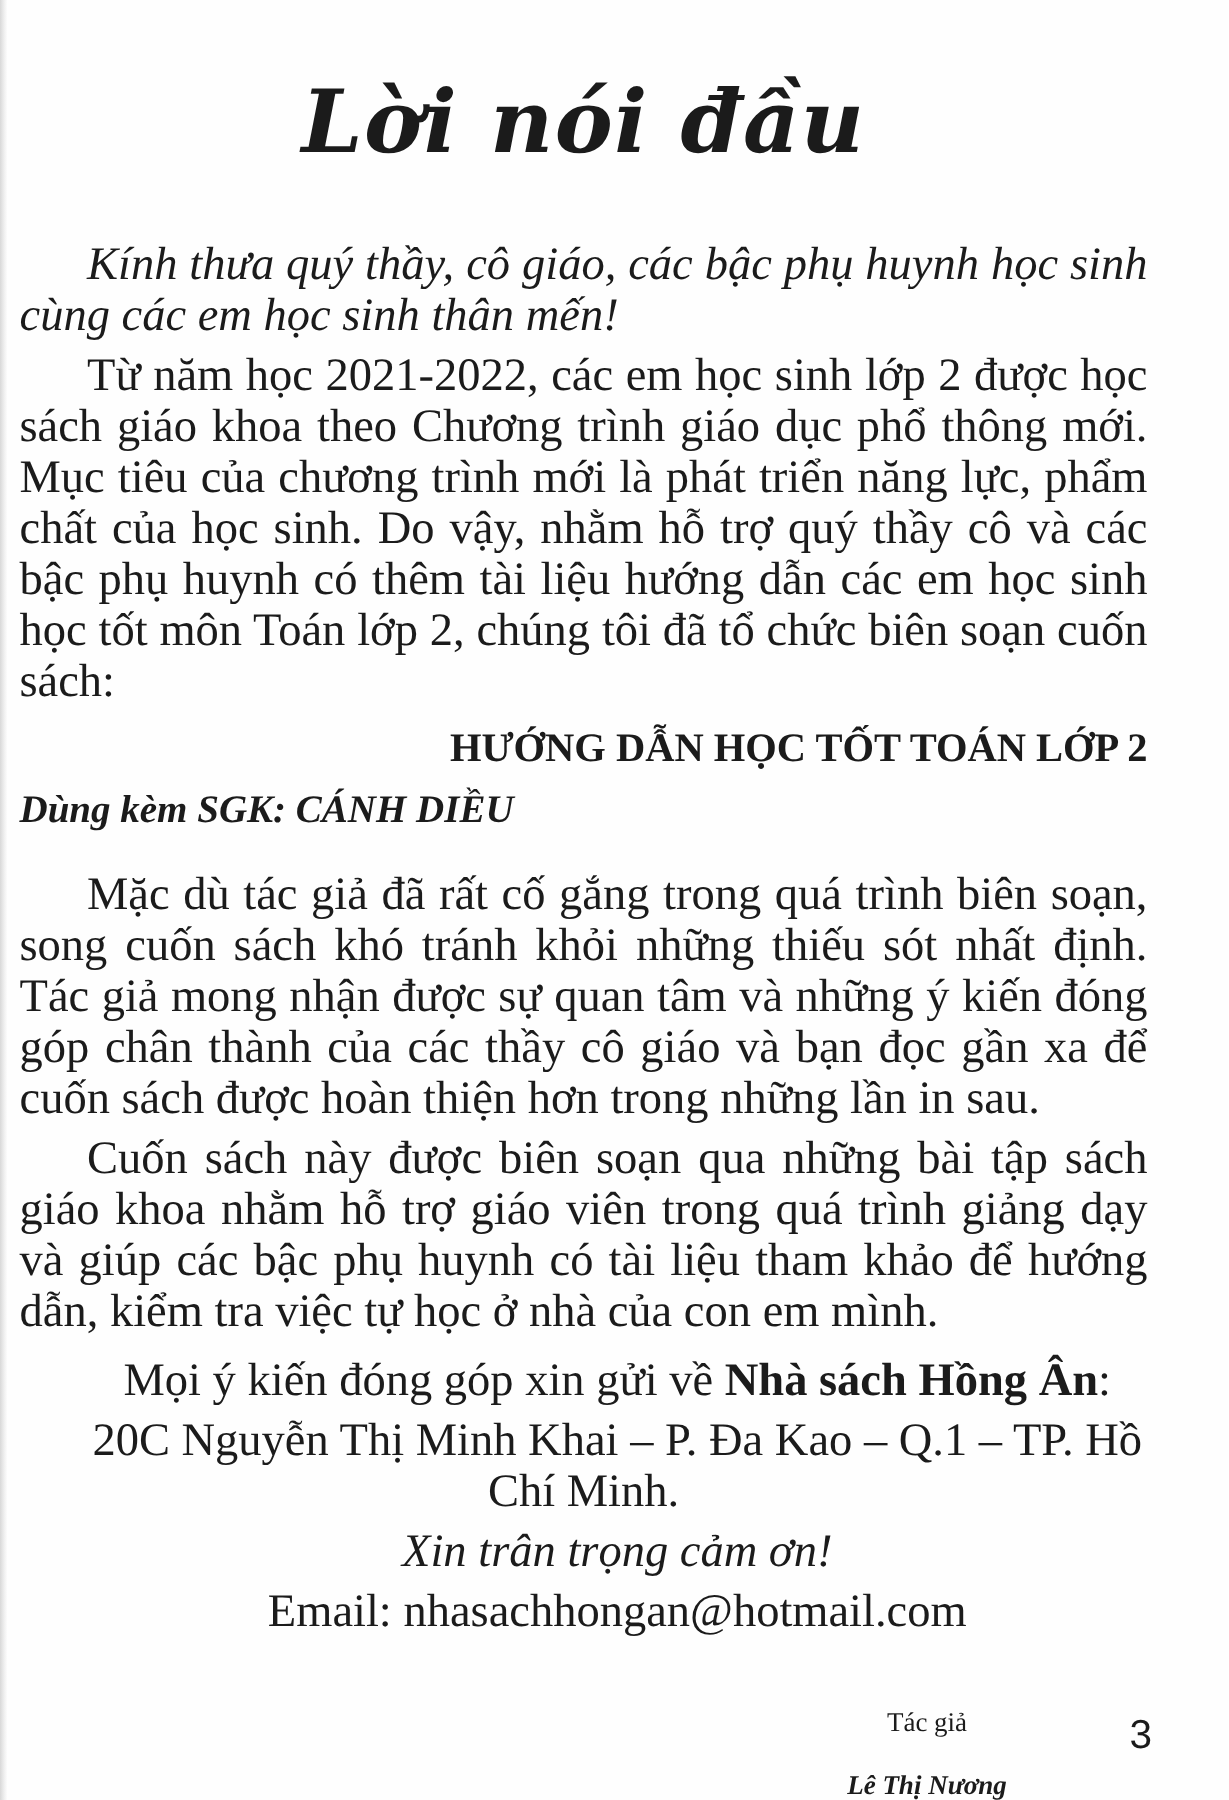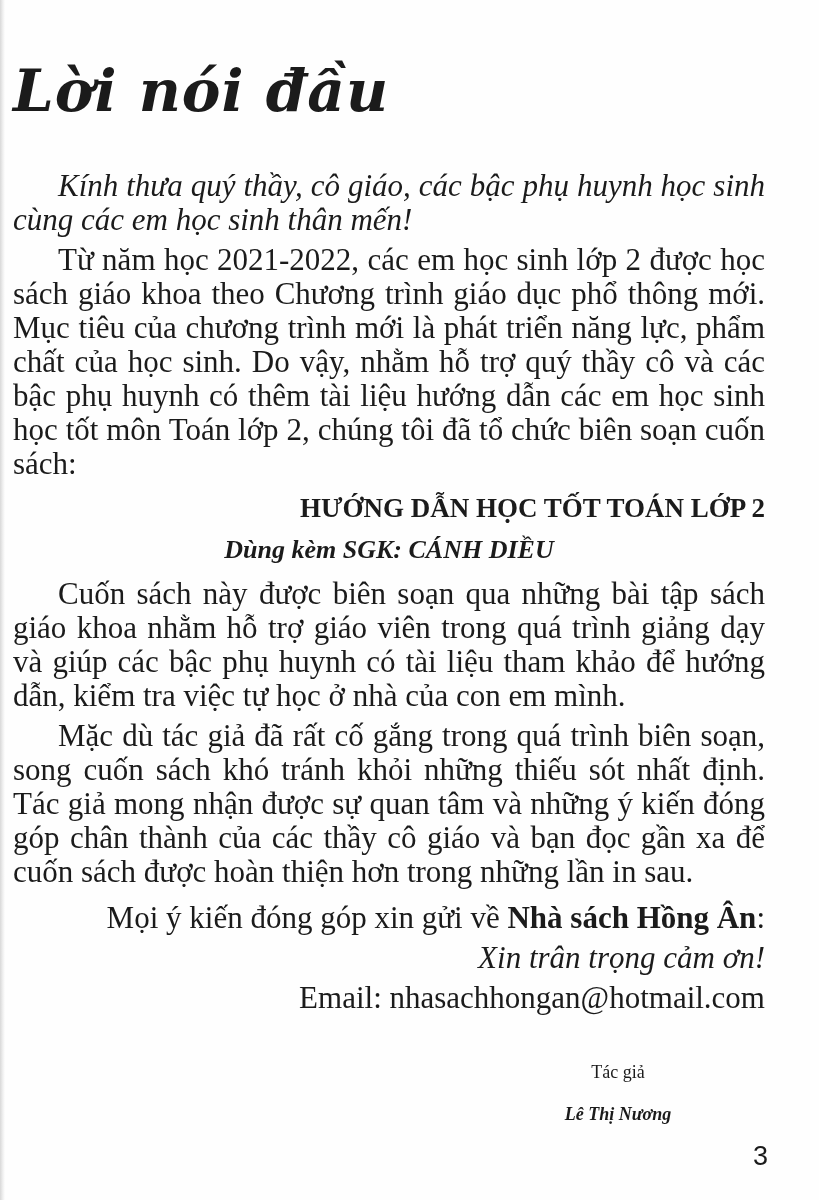--- a/index.html
+++ b/index.html
@@ -22,21 +22,22 @@
     width: 5px;
     background: linear-gradient(to right, #d8d8d8, #efefef 55%, rgba(255,255,255,0));
   }
   .content {
     position: absolute;
     top: 42px;
     left: 13px;
     width: 752px;
   }
   .title {
-    margin: 16px 0 44px 0;
+    margin: 6px 0 44px 0;
+    text-align: center;
     font-family: "DejaVu Serif", serif;
     font-style: italic;
     font-weight: bold;
     font-size: 58px;
     line-height: 1.15;
     letter-spacing: 1px;
   }
   .para {
     margin: 0 0 6px 0;
     font-size: 31px;
@@ -46,29 +47,28 @@
   }
   .italic { font-style: italic; }
   .book-title {
     margin: 10px 0 8px 0;
     text-align: right;
     font-size: 27px;
     font-weight: bold;
     line-height: 34px;
   }
   .book-subtitle {
-    margin: 0 0 10px 0;
-    text-align: center;
+    margin: 0 0 22px 0;
     font-size: 26px;
     font-weight: bold;
     font-style: italic;
     line-height: 34px;
   }
   .contact-line {
-    text-align: right;
+    text-align: center;
     text-indent: 45px;
     margin: 0 0 6px 0;
   }
   .feedback-first { margin-top: 12px; }
   .bookstore { font-weight: bold; }
   .signature {
     margin: 36px 27px 0 auto;
     width: 240px;
     text-align: center;
     font-size: 18px;
@@ -97,26 +97,27 @@
     <h1 class="title">Lời nói đầu</h1>
 
     <p class="para italic">Kính thưa quý thầy, cô giáo, các bậc phụ huynh học sinh cùng các em học sinh thân mến!</p>
 
     <p class="para">Từ năm học 2021-2022, các em học sinh lớp 2 được học sách giáo khoa theo Chương trình giáo dục phổ thông mới. Mục tiêu của chương trình mới là phát triển năng lực, phẩm chất của học sinh. Do vậy, nhằm hỗ trợ quý thầy cô và các bậc phụ huynh có thêm tài liệu hướng dẫn các em học sinh học tốt môn Toán lớp 2, chúng tôi đã tổ chức biên soạn cuốn sách:</p>
 
     <h2 class="book-title">HƯỚNG DẪN HỌC TỐT TOÁN LỚP 2</h2>
 
     <h3 class="book-subtitle">Dùng kèm SGK: CÁNH DIỀU</h3>
 
+    <p class="para">Mặc dù tác giả đã rất cố gắng trong quá trình biên soạn, song cuốn sách khó tránh khỏi những thiếu sót nhất định. Tác giả mong nhận được sự quan tâm và những ý kiến đóng góp chân thành của các thầy cô giáo và bạn đọc gần xa để cuốn sách được hoàn thiện hơn trong những lần in sau.</p>
+
     <p class="para">Cuốn sách này được biên soạn qua những bài tập sách giáo khoa nhằm hỗ trợ giáo viên trong quá trình giảng dạy và giúp các bậc phụ huynh có tài liệu tham khảo để hướng dẫn, kiểm tra việc tự học ở nhà của con em mình.</p>
-
-    <p class="para">Mặc dù tác giả đã rất cố gắng trong quá trình biên soạn, song cuốn sách khó tránh khỏi những thiếu sót nhất định. Tác giả mong nhận được sự quan tâm và những ý kiến đóng góp chân thành của các thầy cô giáo và bạn đọc gần xa để cuốn sách được hoàn thiện hơn trong những lần in sau.</p>
 
     <p class="para contact-line feedback-first"><span>Mọi ý kiến đóng góp xin gửi về </span><span class="bookstore">Nhà sách Hồng Ân</span><span>:</span></p>
 
+    <p class="para contact-line">20C Nguyễn Thị Minh Khai – P. Đa Kao – Q.1 – TP. Hồ Chí Minh.</p>
 
     <p class="para contact-line italic">Xin trân trọng cảm ơn!</p>
 
     <p class="para contact-line">Email: nhasachhongan@hotmail.com</p>
 
     <div class="signature">
       <div>Tác giả</div>
       <div class="author">Lê Thị Nương</div>
     </div>
   </div>

